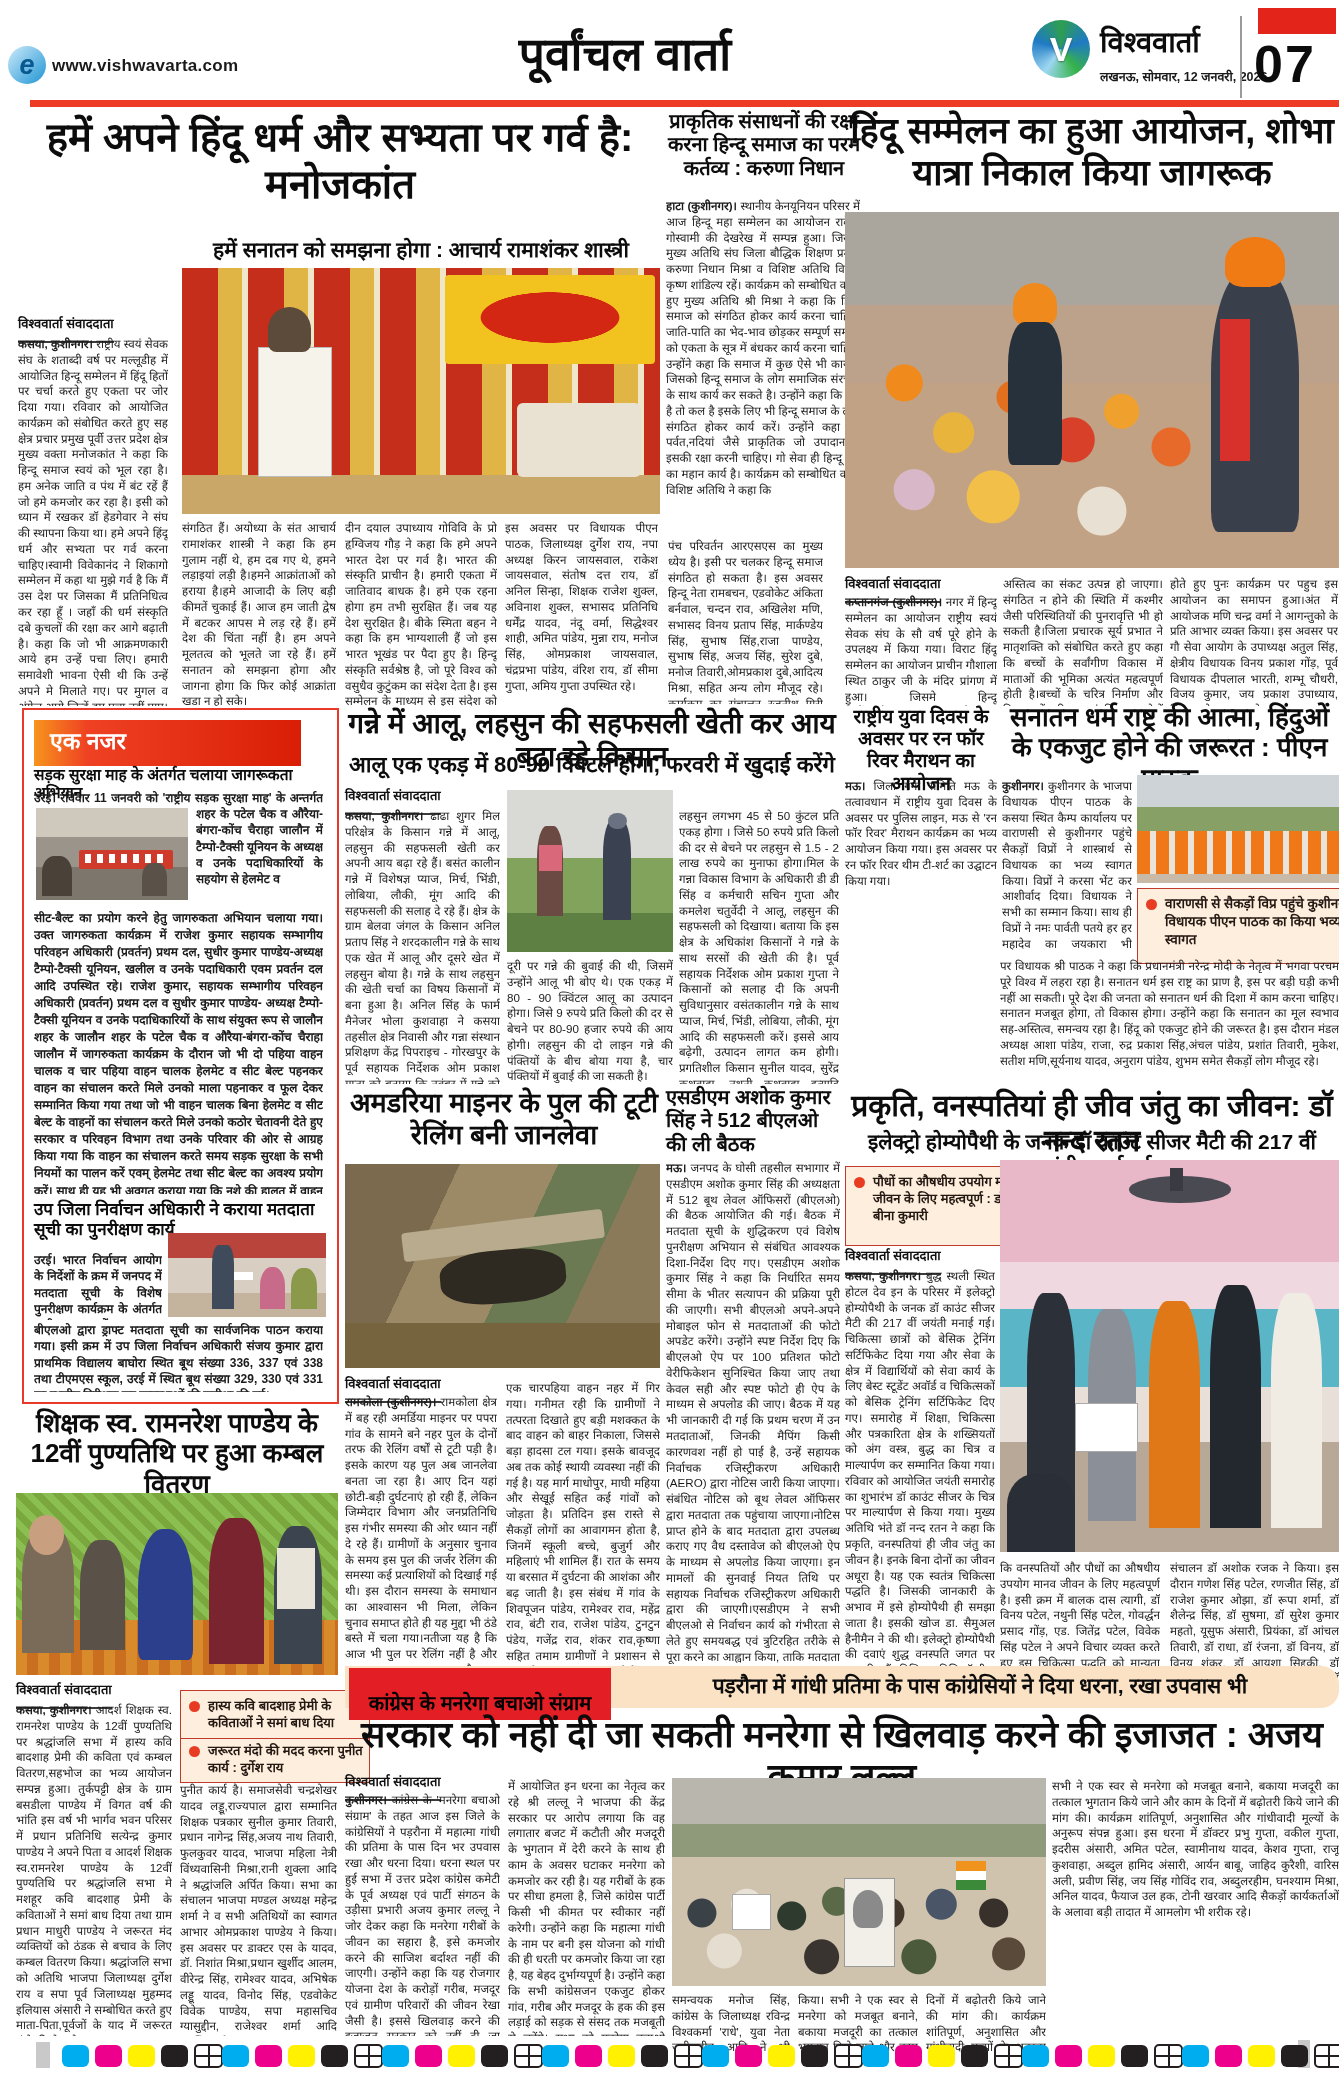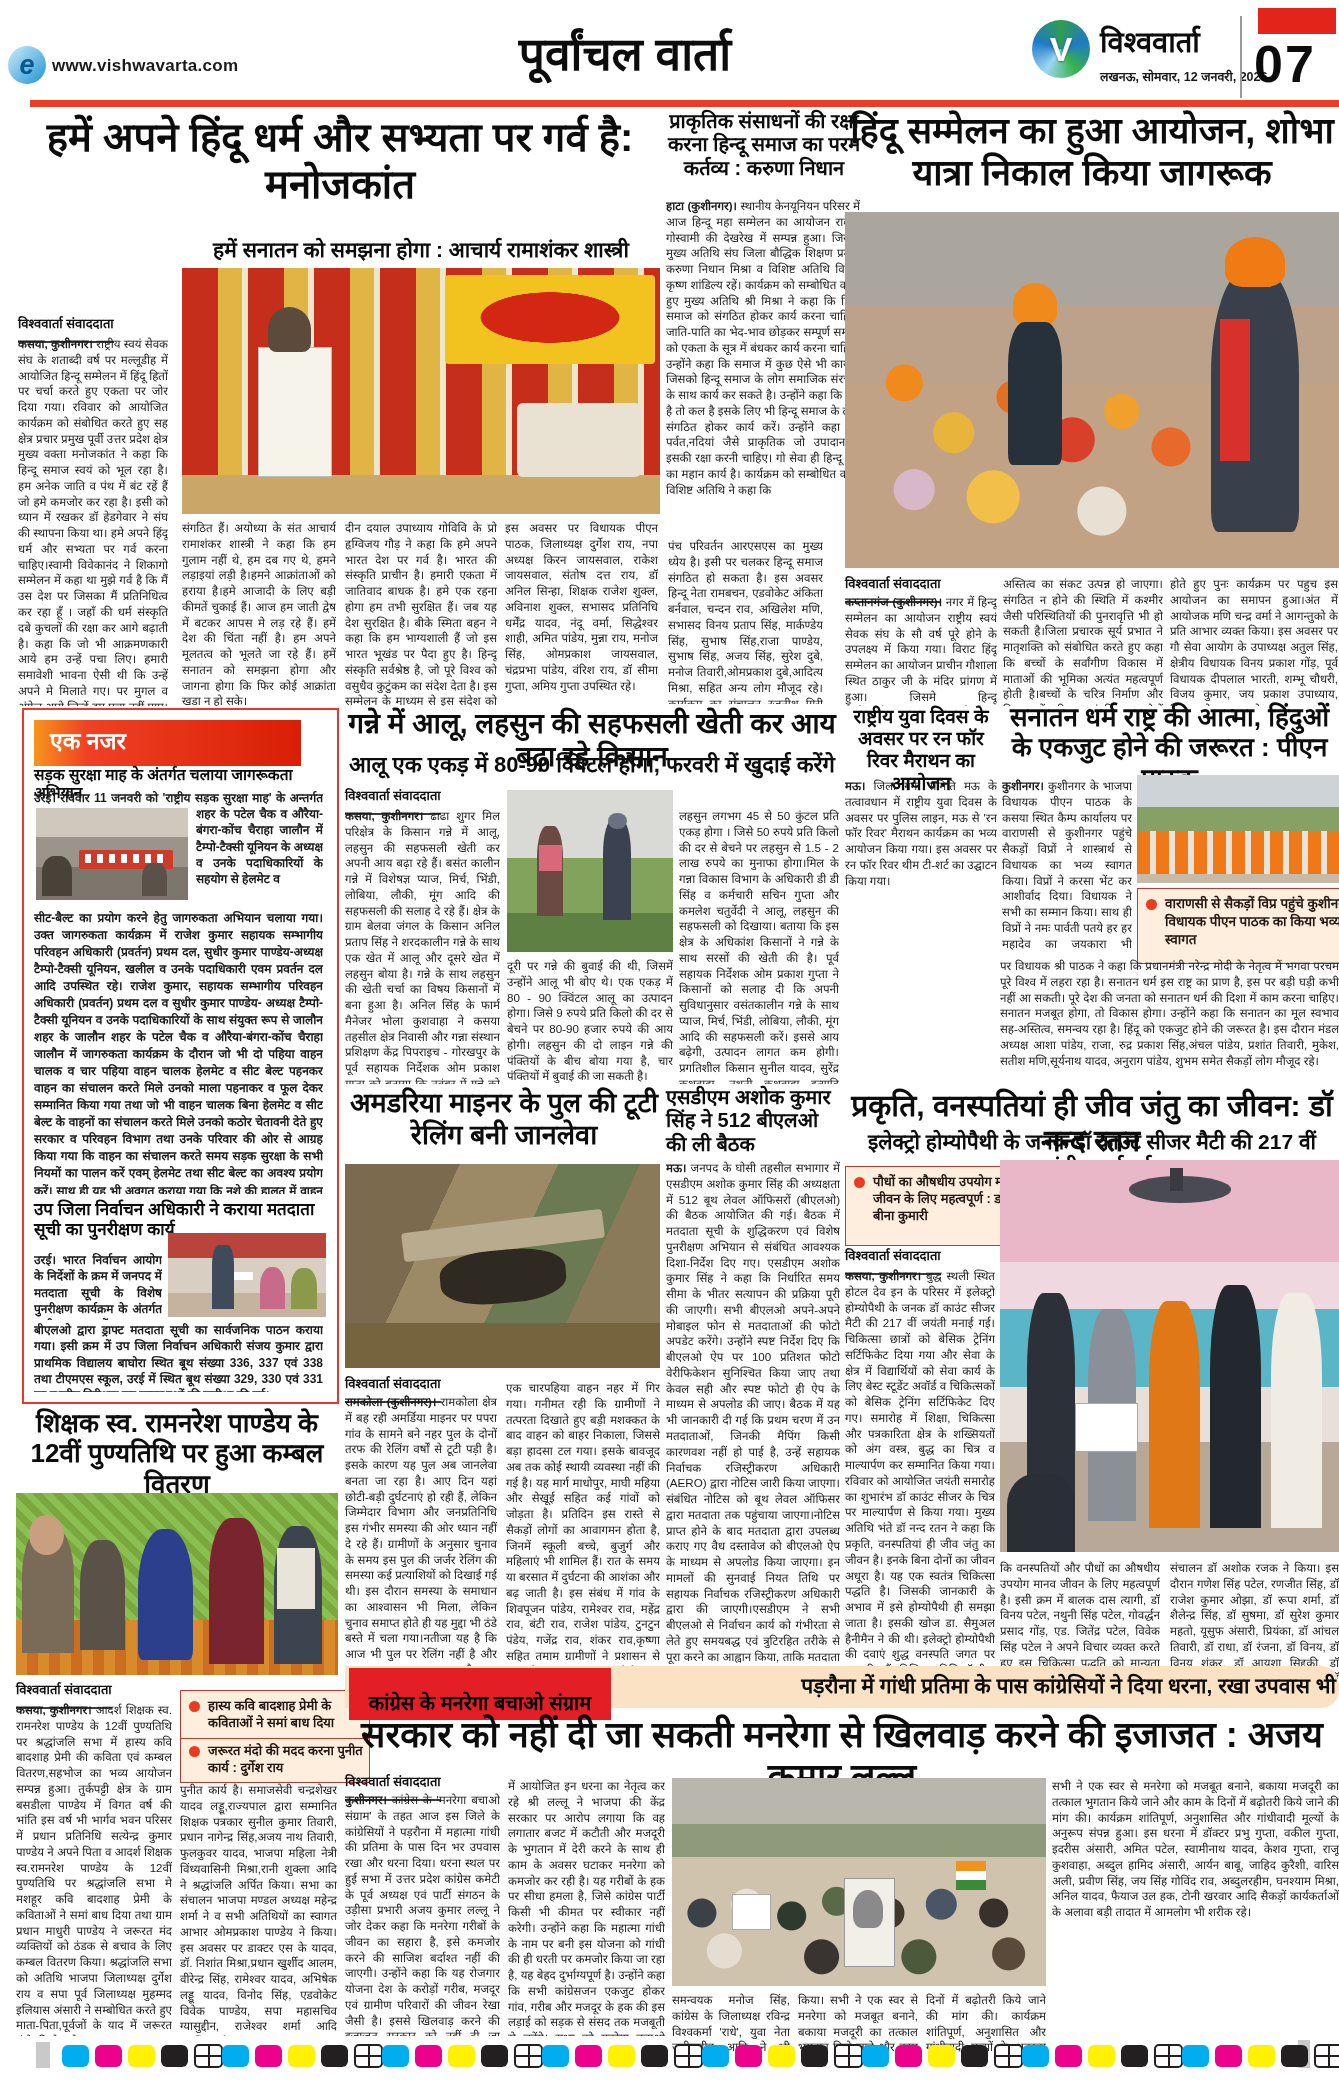--- a/index.html
+++ b/index.html
@@ -168,21 +168,21 @@
     <div class="ph-el" style="left:81%;top:30%;width:12%;height:34%;background:#e8e4da"></div>
   </div>
   <div class="t" style="left:16px;top:1680px"><span class="byl">विश्ववार्ता संवाददाता</span></div>
   <div class="t jc" style="left:16px;top:1702px;width:156px;height:334px"><b class="dl">कसया, कुशीनगर।</b> <span>आदर्श शिक्षक स्व. रामनरेश पाण्डेय के 12वीं पुण्यतिथि पर श्रद्धांजलि सभा में हास्य कवि बादशाह प्रेमी की कविता एवं कम्बल वितरण,सहभोज का भव्य आयोजन सम्पन्न हुआ। तुर्कपट्टी क्षेत्र के ग्राम बसडीला पाण्डेय में विगत वर्ष की भांति इस वर्ष भी भार्गव भवन परिसर में प्रधान प्रतिनिधि सत्येन्द्र कुमार पाण्डेय ने अपने पिता व आदर्श शिक्षक स्व.रामनरेश पाण्डेय के 12वीं पुण्यतिथि पर श्रद्धांजलि सभा मे मशहूर कवि बादशाह प्रेमी के कविताओं ने समां बाध दिया तथा ग्राम प्रधान माधुरी पाण्डेय ने जरूरत मंद व्यक्तियों को ठंडक से बचाव के लिए कम्बल वितरण किया। श्रद्धांजलि सभा को अतिथि भाजपा जिलाध्यक्ष दुर्गेश राय व सपा पूर्व जिलाध्यक्ष मुहम्मद इलियास अंसारी ने सम्बोधित करते हुए माता-पिता,पूर्वजों के याद में जरूरत मंदो की सेवा नेक एवम</span></div>
   <div class="kick" style="left:180px;top:1690px;width:155px;height:42px;font-size:13px"><span class="dot"></span><span>हास्य कवि बादशाह प्रेमी के कविताओं ने समां बाध दिया</span></div>
   <div class="kick" style="left:180px;top:1738px;width:155px;height:34px;font-size:13px;padding-top:3px"><span class="dot" style="top:7px"></span><span>जरूरत मंदो की मदद करना पुनीत कार्य : दुर्गेश राय</span></div>
   <div class="t jc" style="left:180px;top:1782px;width:157px;height:254px">पुनीत कार्य है। समाजसेवी चन्द्रशेखर यादव लड्डू,राज्यपाल द्वारा सम्मानित शिक्षक पत्रकार सुनील कुमार तिवारी, प्रधान नागेन्द्र सिंह,अजय नाथ तिवारी, फुलकुवर यादव, भाजपा महिला नेत्री विंध्यवासिनी मिश्रा,रानी शुक्ला आदि ने श्रद्धांजलि अर्पित किया। सभा का संचालन भाजपा मण्डल अध्यक्ष महेन्द्र शर्मा ने व सभी अतिथियों का स्वागत आभार ओमप्रकाश पाण्डेय ने किया। इस अवसर पर डाक्टर एस के यादव, डॉ. निशांत मिश्रा,प्रधान खुर्शीद आलम, वीरेन्द्र सिंह, रामेश्वर यादव, अभिषेक लड्डू यादव, विनोद सिंह, एडवोकेट विवेक पाण्डेय, सपा महासचिव ग्यासुद्दीन, राजेश्वर शर्मा आदि उपस्थित रहे।</div>
 
   <div class="mnr-strip" style="left:345px;top:1666px;width:994px;height:42px"></div>
   <div class="mnr-red" style="left:349px;top:1668px;width:262px;height:31px">कांग्रेस के मनरेगा बचाओ संग्राम</div>
-  <div class="t hd" style="left:624px;top:1674px;width:712px;font-size:21px;text-align:right">पड़रौना में गांधी प्रतिमा के पास कांग्रेसियों ने दिया धरना, रखा उपवास भी</div>
+  <div class="t hd" style="left:624px;top:1674px;width:712px;font-size:21px;text-align:center">पड़रौना में गांधी प्रतिमा के पास कांग्रेसियों ने दिया धरना, रखा उपवास भी</div>
   <div class="t hd ctr" style="left:345px;top:1714px;width:994px;font-size:36px">सरकार को नहीं दी जा सकती मनरेगा से खिलवाड़ करने की इजाजत : अजय कुमार लल्लू</div>
   <div class="t" style="left:345px;top:1772px"><span class="byl">विश्ववार्ता संवाददाता</span></div>
   <div class="t jc" style="left:345px;top:1792px;width:155px;height:244px"><b class="dl">कुशीनगर।</b> <span>कांग्रेस के 'मनरेगा बचाओ संग्राम' के तहत आज इस जिले के कांग्रेसियों ने पड़रौना में महात्मा गांधी की प्रतिमा के पास दिन भर उपवास रखा और धरना दिया। धरना स्थल पर हुई सभा में उत्तर प्रदेश कांग्रेस कमेटी के पूर्व अध्यक्ष एवं पार्टी संगठन के उड़ीसा प्रभारी अजय कुमार लल्लू ने जोर देकर कहा कि मनरेगा गरीबों के जीवन का सहारा है, इसे कमजोर करने की साजिश बर्दाश्त नहीं की जाएगी। उन्होंने कहा कि यह रोजगार योजना देश के करोड़ों गरीब, मजदूर एवं ग्रामीण परिवारों की जीवन रेखा जैसी है। इससे खिलवाड़ करने की इजाजत सरकार को नहीं दी जा सकती। कांग्रेस के देशव्यापी अभियान के क्रम</span></div>
   <div class="t jc" style="left:508px;top:1778px;width:157px;height:258px">में आयोजित इन धरना का नेतृत्व कर रहे श्री लल्लू ने भाजपा की केंद्र सरकार पर आरोप लगाया कि वह लगातार बजट में कटौती और मजदूरी के भुगतान में देरी करने के साथ ही काम के अवसर घटाकर मनरेगा को कमजोर कर रही है। यह गरीबों के हक पर सीधा हमला है, जिसे कांग्रेस पार्टी किसी भी कीमत पर स्वीकार नहीं करेगी। उन्होंने कहा कि महात्मा गांधी के नाम पर बनी इस योजना को गांधी की ही धरती पर कमजोर किया जा रहा है, यह बेहद दुर्भाग्यपूर्ण है। उन्होंने कहा कि सभी कांग्रेसजन एकजुट होकर गांव, गरीब और मजदूर के हक की इस लड़ाई को सड़क से संसद तक मजबूती से लड़ेंगे। सभा को मनरेगा बचाओ संग्राम के जिला</div>
   <div class="photo" style="left:672px;top:1778px;width:374px;height:208px;background:linear-gradient(180deg,#b9b6ad 0 22%,#8e9a7a 22% 38%,#cfc3ae 38%)">
     <div class="ph-el" style="left:0;top:30%;width:100%;height:70%;background-image:radial-gradient(circle at 8% 50%,#3a4248 0 14px,transparent 15px),radial-gradient(circle at 20% 44%,#e8e2d6 0 15px,transparent 16px),radial-gradient(circle at 32% 52%,#2e3a2e 0 14px,transparent 15px),radial-gradient(circle at 44% 42%,#5a6a48 0 14px,transparent 15px),radial-gradient(circle at 58% 50%,#43372c 0 15px,transparent 16px),radial-gradient(circle at 72% 44%,#4a5668 0 15px,transparent 16px),radial-gradient(circle at 86% 50%,#38302a 0 14px,transparent 15px),radial-gradient(circle at 14% 76%,#e4ddd0 0 17px,transparent 18px),radial-gradient(circle at 40% 80%,#3a3430 0 17px,transparent 18px),radial-gradient(circle at 66% 80%,#4c5a3c 0 17px,transparent 18px),radial-gradient(circle at 90% 78%,#5a4a3a 0 16px,transparent 17px)"></div>
     <div class="ph-el" style="left:46%;top:48%;width:13%;height:42%;background:#f2efe8;border:1px solid #999"></div>
     <div class="ph-el" style="left:48.5%;top:54%;width:8%;height:18%;background:#8a8a8a;border-radius:50% 50% 30% 30%"></div>
     <div class="ph-el" style="left:16%;top:56%;width:10%;height:16%;background:#fff;border:1px solid #aaa"></div>
     <div class="ph-el" style="left:76%;top:40%;width:8%;height:14%;background:linear-gradient(180deg,#f0921e 33%,#fff 33% 66%,#3a8a3a 66%)"></div>

